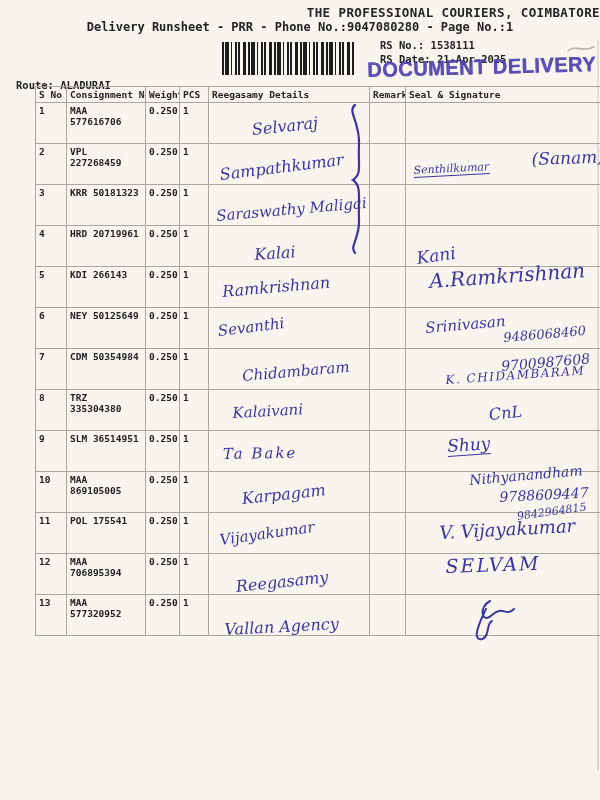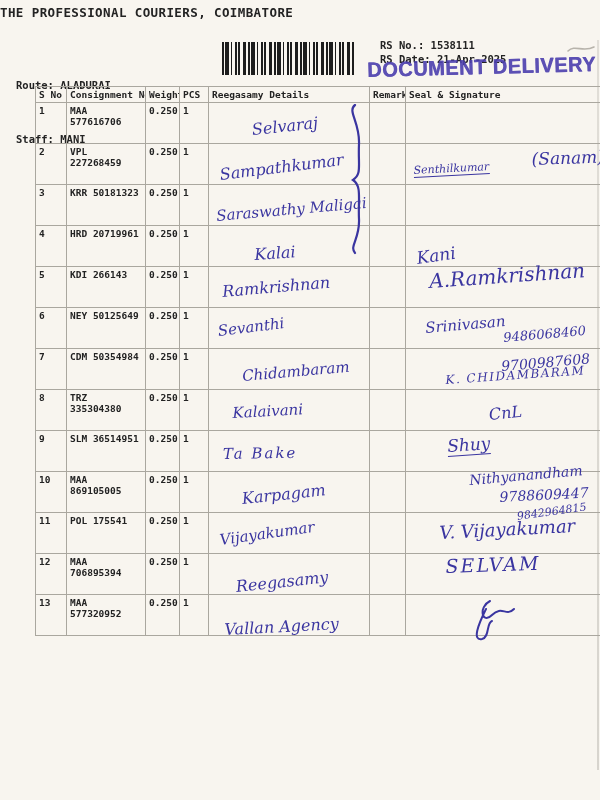--- a/index.html
+++ b/index.html
@@ -7,21 +7,21 @@
     position:relative; width:600px; height:800px; margin:0 auto;
     background:#f8f5ef; overflow:hidden;
     font-family:"DejaVu Sans Mono", monospace; color:#232323;
   }
   
   .edge-right{position:absolute; right:1px; top:40px; width:2px; height:730px;
     background:linear-gradient(#d7d4cd,#c9c6bf); opacity:.7;}
   .squiggle-top{position:absolute; left:566px; top:42px;}
 
   
-  .doc-title{position:absolute; left:0; top:5px; width:100%; text-align:left;
+  .doc-title{position:absolute; left:0; top:5px; width:100%; text-align:right;
     font-size:12.5px; font-weight:bold; letter-spacing:.4px;}
   .doc-subtitle{position:absolute; left:0; top:20px; width:100%; text-align:center;
     font-size:12px; font-weight:bold;}
   .info-left{position:absolute; left:10px; top:38px; font-size:10.5px; font-weight:bold; line-height:12.8px;}
   .info-left .ln:nth-child(-n+2){padding-left:6px;margin-top:41px;}
   .info-left .ln:nth-child(4){padding-left:4px;}
   .info-right{position:absolute; left:380px; top:39px; font-size:10.5px; font-weight:bold; line-height:13.5px;}
   .barcode{position:absolute; left:222px; top:42px; width:133px; height:33px;
     background:repeating-linear-gradient(90deg,
       #1d1d1d 0 2px, transparent 2px 3px,
@@ -89,24 +89,24 @@
 <body>
 
 <div class="page">
 
   <div class="edge-right"></div>
   <svg class="squiggle-top" width="30" height="14" viewBox="0 0 30 14">
     <path d="M2 9 C 9 2, 17 11, 28 5" fill="none" stroke="#b7b3ab" stroke-width="1.6" stroke-linecap="round"></path>
   </svg>
 
   <div class="doc-title">THE PROFESSIONAL COURIERS, COIMBATORE</div>
+  <div class="doc-subtitle">Delivery Runsheet - PRR - Phone No.:9047080280 - Page No.:1</div>
 
   <div class="info-left">
     <div class="ln">Route: ALADURAI</div>
-    <div class="ln">Staff: MANI</div>
   </div>
 
   <div class="barcode"></div>
 
   <div class="info-right">
     <div>RS No.: 1538111</div>
     <div>RS Date: 21-Apr-2025</div>
   </div>
 
   <div class="stamp">DOCUMENT DELIVERY</div>

